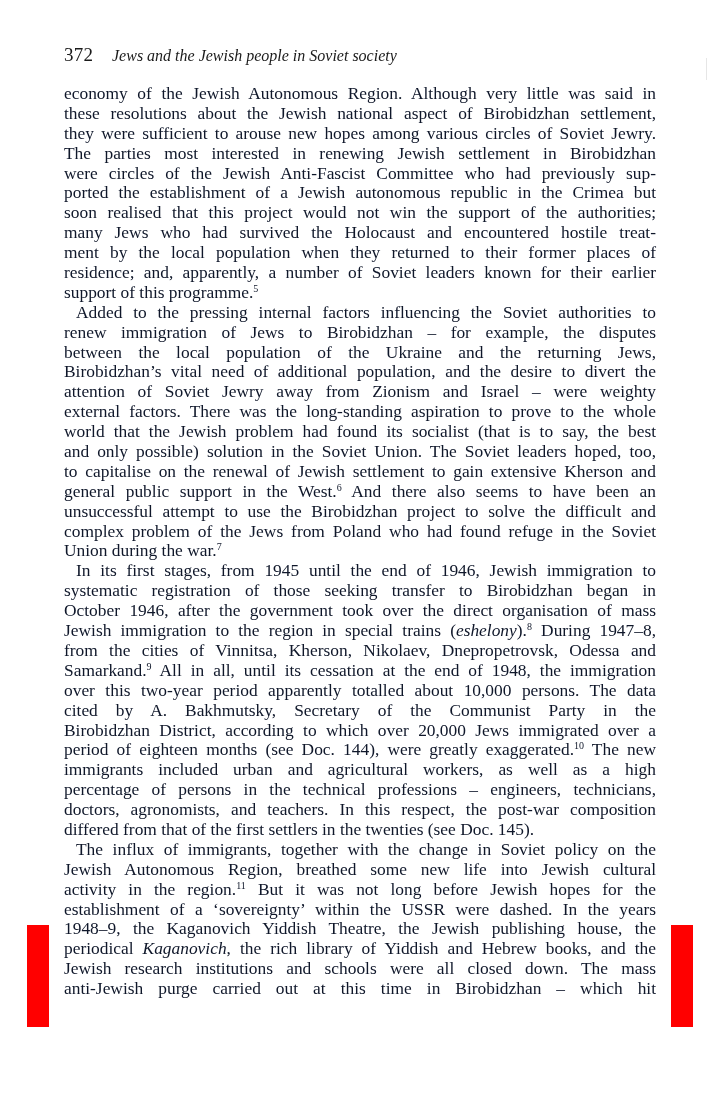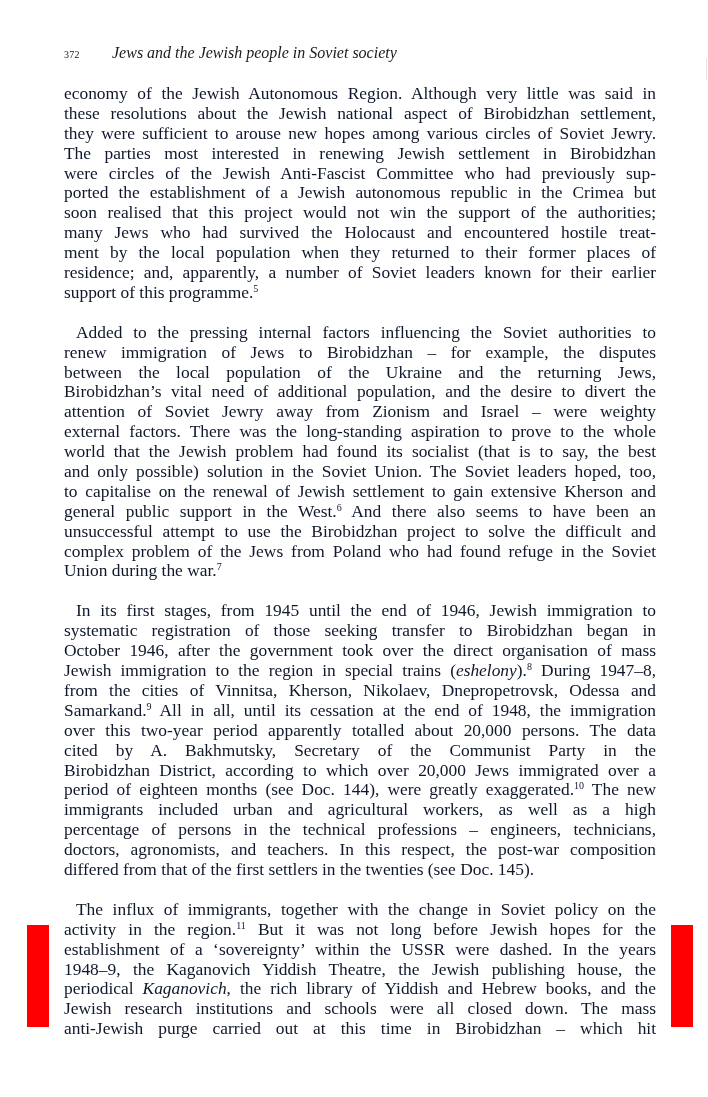--- a/index.html
+++ b/index.html
@@ -1,27 +1,27 @@
 <!DOCTYPE html>
 <html><head>
 <meta charset="utf-8">
 <style>
   html, body { margin: 0; padding: 0; background: #ffffff; }
   body { width: 708px; height: 1097px; position: relative; overflow: hidden; }
   .page { position: absolute; left: 0; top: 0; width: 708px; height: 1097px; background: #fff; }
   .running-head { position: absolute; left: 64px; top: 44px; height: 22px; white-space: nowrap;
     font-family: "Liberation Serif", "DejaVu Serif", serif; color: #1a1a1a; }
-  .page-number { font-size: 10px; display: inline-block; width: 44px; letter-spacing: 0.3px; }
+  .page-number { font-size: 19px; display: inline-block; width: 44px; letter-spacing: 0.3px; }
   .running-title { font-style: italic; font-size: 16px; }
   .body-text { position: absolute; left: 64px; top: 84px; width: 592px;
     font-family: "Liberation Serif", "DejaVu Serif", serif; font-size: 17.4px; color: #0f172a; }
   .line { display: block; height: 19.9px; line-height: 19.9px; white-space: nowrap;
     text-align: justify; text-align-last: justify; overflow: visible; }
   .line.last { text-align-last: left; }
-  .line.indent { text-indent: 12px; margin-top: 20px; }
+  .line.indent { text-indent: 12px; }
   sup { font-size: 10px; line-height: 0; vertical-align: 6px; }
   .it { font-style: italic; }
   .red-bar { position: absolute; background: #ff0000; width: 22px; top: 925px; height: 102px; }
   .red-bar.left { left: 27px; }
   .red-bar.right { left: 671px; }
   .edge-mark { position: absolute; left: 706px; top: 58px; width: 1px; height: 22px; background: #e6e6e6; }
 </style>
 </head>
 <body>
 
@@ -62,31 +62,32 @@
         <span class="line"><span>complex problem of the Jews from Poland who had found refuge in the Soviet</span></span>
         <span class="line last"><span>Union during the war.</span><sup>7</sup></span>
       </div>
       <div>
         <span class="line indent"><span>In its first stages, from 1945 until the end of 1946, Jewish immigration to</span></span>
         <span class="line"><span>systematic registration of those seeking transfer to Birobidzhan began in</span></span>
         <span class="line"><span>October 1946, after the government took over the direct organisation of mass</span></span>
         <span class="line"><span>Jewish immigration to the region in special trains (</span><span class="it">eshelony</span><span>).</span><sup>8</sup><span> During 1947–8,</span></span>
         <span class="line"><span>from the cities of Vinnitsa, Kherson, Nikolaev, Dnepropetrovsk, Odessa and</span></span>
         <span class="line"><span>Samarkand.</span><sup>9</sup><span> All in all, until its cessation at the end of 1948, the immigration</span></span>
-        <span class="line"><span>over this two-year period apparently totalled about 20,000 persons. The data</span></span>
+        <span class="line"><span>over this two-year period apparently totalled about 10,000 persons. The data</span></span>
         <span class="line"><span>cited by A. Bakhmutsky, Secretary of the Communist Party in the</span></span>
         <span class="line"><span>Birobidzhan District, according to which over 20,000 Jews immigrated over a</span></span>
         <span class="line"><span>period of eighteen months (see Doc. 144), were greatly exaggerated.</span><sup>10</sup><span> The new</span></span>
         <span class="line"><span>immigrants included urban and agricultural workers, as well as a high</span></span>
         <span class="line"><span>percentage of persons in the technical professions – engineers, technicians,</span></span>
         <span class="line"><span>doctors, agronomists, and teachers. In this respect, the post-war composition</span></span>
         <span class="line last"><span>differed from that of the first settlers in the twenties (see Doc. 145).</span></span>
       </div>
       <div>
         <span class="line indent"><span>The influx of immigrants, together with the change in Soviet policy on the</span></span>
+        <span class="line"><span>Jewish Autonomous Region, breathed some new life into Jewish cultural</span></span>
         <span class="line"><span>activity in the region.</span><sup>11</sup><span> But it was not long before Jewish hopes for the</span></span>
         <span class="line"><span>establishment of a ‘sovereignty’ within the USSR were dashed. In the years</span></span>
         <span class="line"><span>1948–9, the Kaganovich Yiddish Theatre, the Jewish publishing house, the</span></span>
         <span class="line"><span>periodical </span><span class="it">Kaganovich</span><span>, the rich library of Yiddish and Hebrew books, and the</span></span>
         <span class="line"><span>Jewish research institutions and schools were all closed down. The mass</span></span>
         <span class="line"><span>anti-Jewish purge carried out at this time in Birobidzhan – which hit</span></span>
       </div>
     </div>
 
   <div class="red-bar left"></div>

